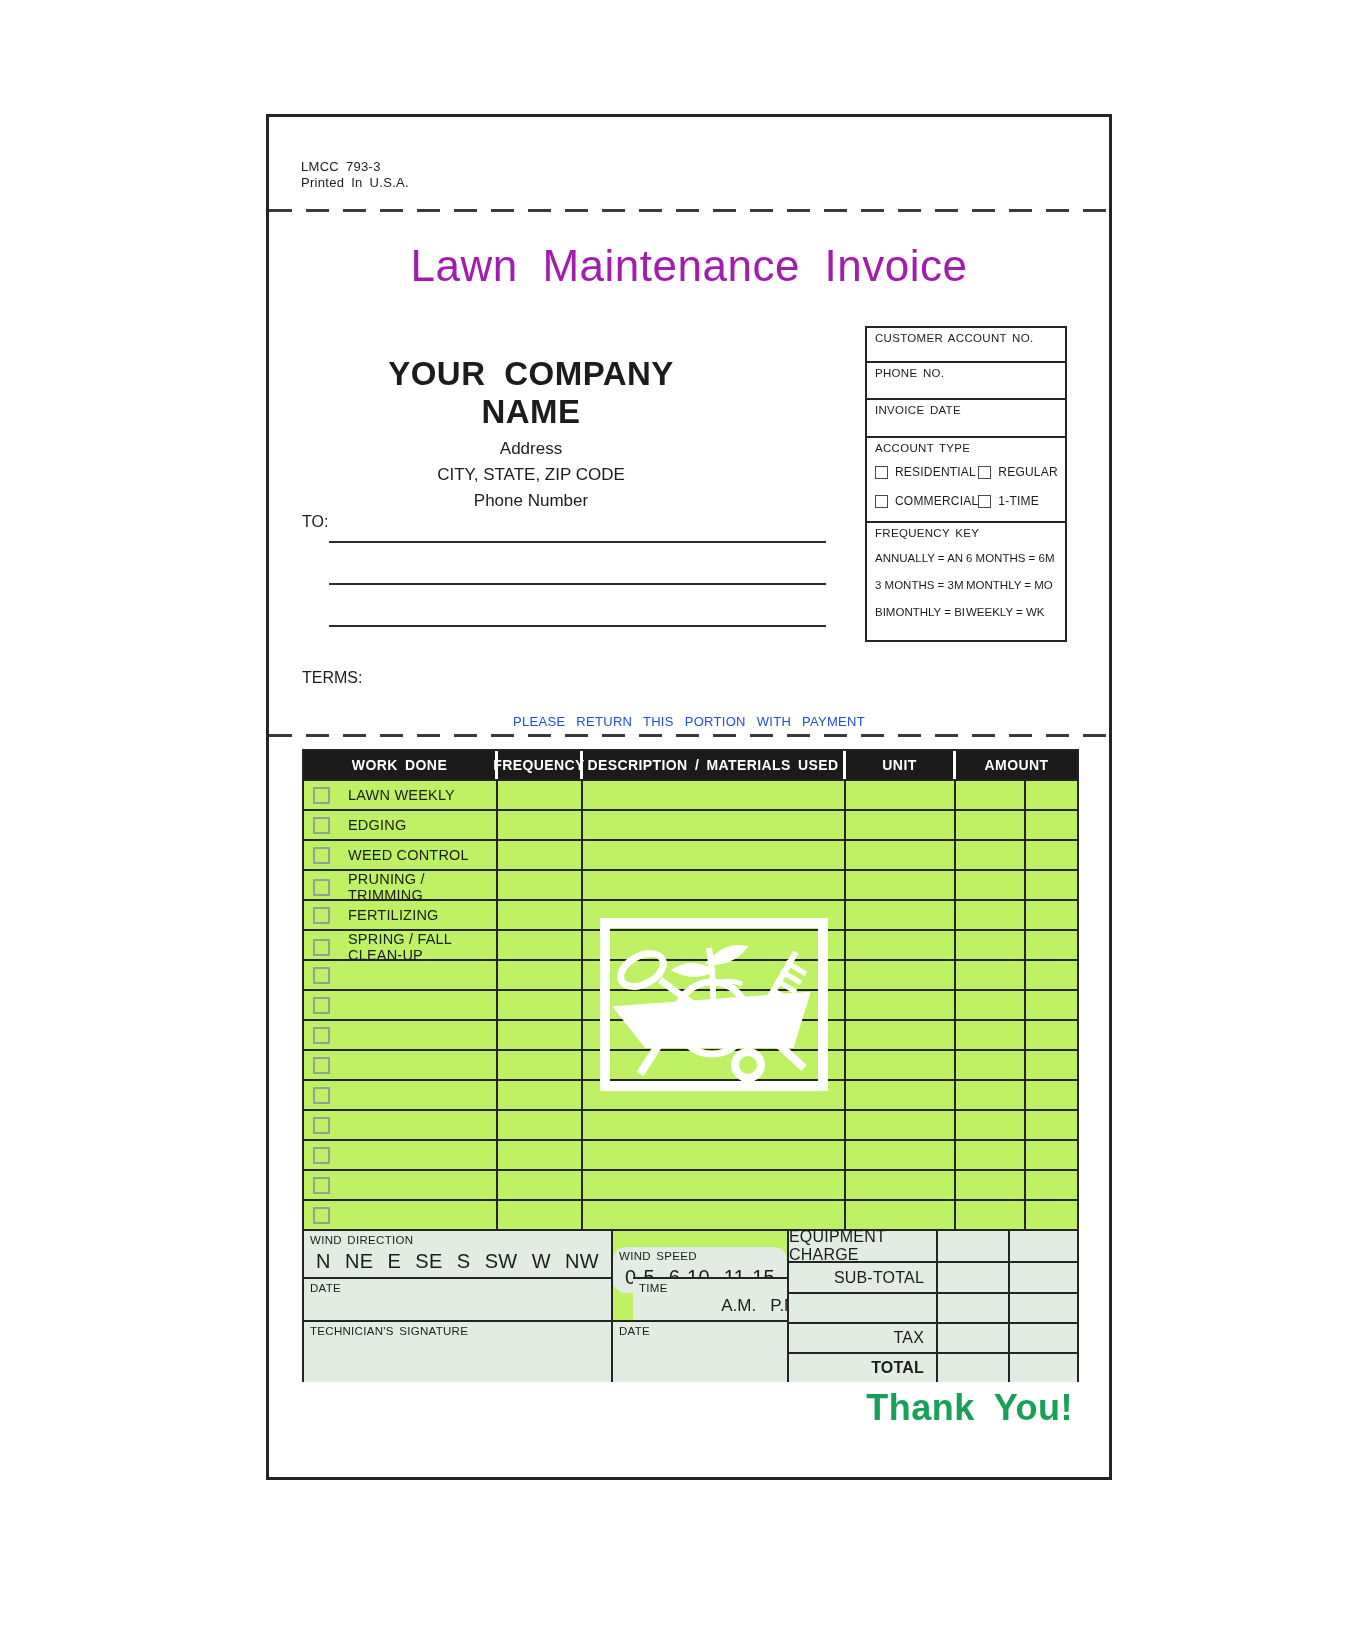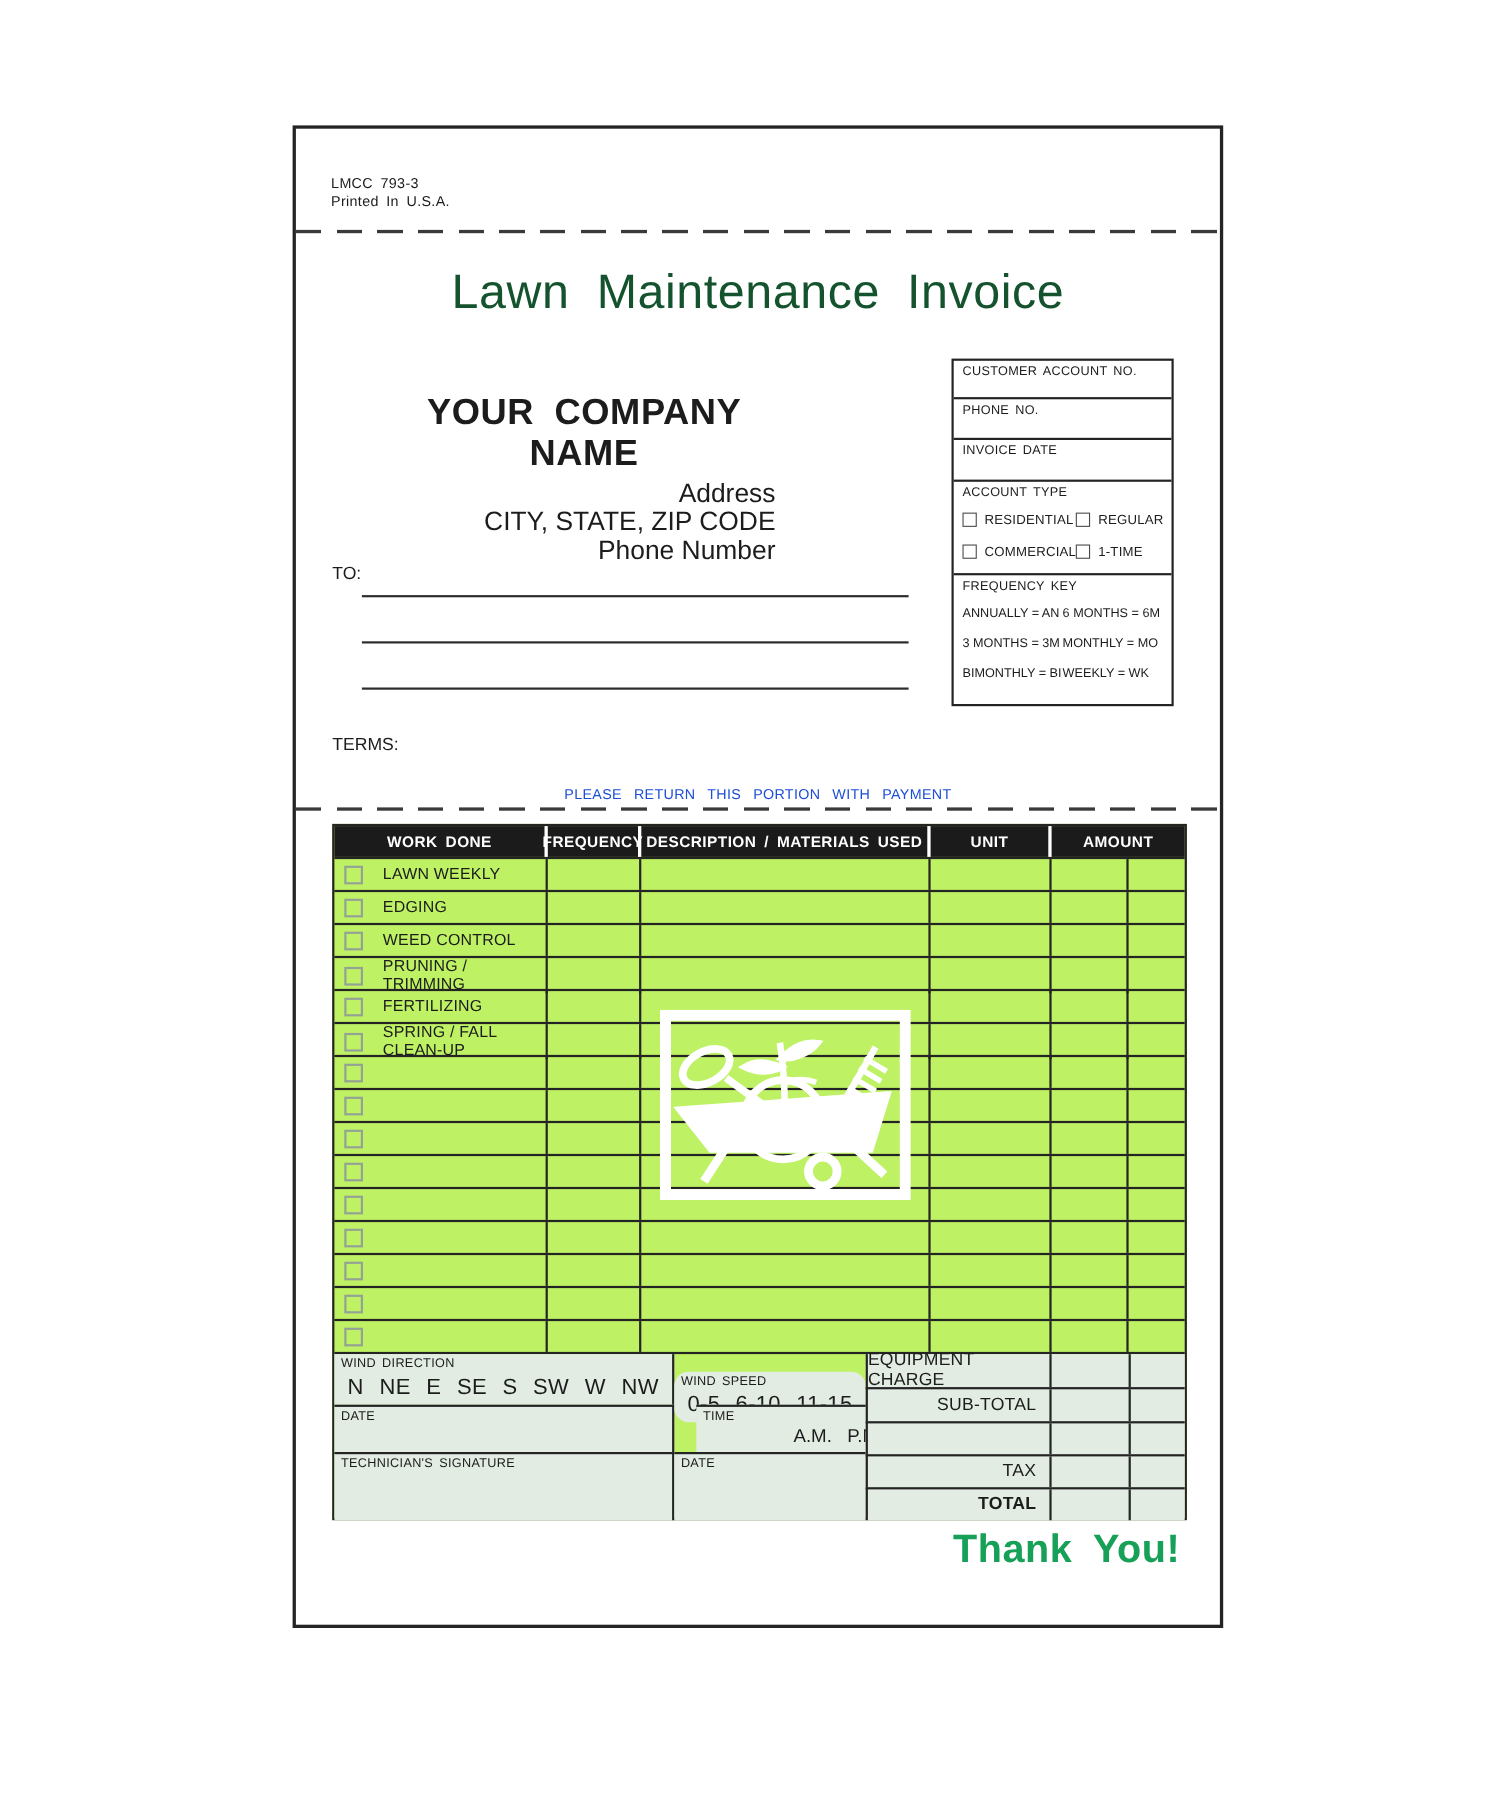--- a/index.html
+++ b/index.html
@@ -10,24 +10,24 @@
   }
   .sheet {
     position: absolute; left: 266px; top: 114px; width: 846px; height: 1366px;
     border: 3px solid #242424; background: #fff;
   }
   .form-code { position: absolute; left: 32px; top: 42px; font-size: 13px; line-height: 16px; letter-spacing: .3px; word-spacing: 3px; }
   .perf { position: absolute; left: 0; width: 100%; height: 3px;
     background: repeating-linear-gradient(90deg, #3a3a3a 0 23px, transparent 23px 37px); }
   .perf1 { top: 92px; } .perf2 { top: 617px; }
   .main-title { position: absolute; top: 124px; left: 0; width: 100%; text-align: center;
-    font-size: 44px; color: #14532d; word-spacing: 12px; letter-spacing: .5px; }
+    font-size: 44px; color: #a21caf; word-spacing: 12px; letter-spacing: .5px; }
   .company { position: absolute; left: 88px; top: 238px; width: 348px; text-align: center; }
   .company-name { font-size: 33px; font-weight: bold; word-spacing: 9px; letter-spacing: .5px; margin-bottom: 5px; }
-  .company-line { font-size: 24px; line-height: 26px; text-align: right; }
+  .company-line { font-size: 17px; line-height: 26px; }
   .to-label { position: absolute; left: 33px; top: 396px; font-size: 16px; }
   .to-line { position: absolute; left: 60px; width: 497px; height: 2px; background: #2c2c2c; }
   .terms-label { position: absolute; left: 33px; top: 552px; font-size: 16px; }
   .return-notice { position: absolute; top: 597px; left: 0; width: 100%; text-align: center;
     font-size: 13px; word-spacing: 7px; letter-spacing: .3px; color: #1d4ed8; }
 
   
   .account-box { position: absolute; left: 596px; top: 209px; width: 202px; height: 316px;
     border: 2px solid #242424; background: #fff; }
   .ab-cell { border-bottom: 2px solid #242424; padding: 4px 8px; }
@@ -64,21 +64,21 @@
   .wind-dir   { left: 0; top: 0; width: 309px; height: 46px; border-right: 2px solid #242424; }
   .date-l     { left: 0; top: 46px; width: 309px; height: 43px; border-top: 2px solid #242424; border-right: 2px solid #242424; }
   .tech-sig   { left: 0; top: 89px; width: 309px; height: 62px; border-top: 2px solid #242424; border-right: 2px solid #242424; }
   .wind-spd   { left: 309px; top: 16px; width: 174px; height: 46px; border-radius: 13px; }
   .time-c     { left: 309px; top: 46px; width: 176px; height: 43px; border-top: 2px solid #242424; margin-left: 20px; }
   .date-r     { left: 309px; top: 89px; width: 174px; height: 62px; border-top: 2px solid #242424; }
   .vals { display: flex; justify-content: space-between; font-size: 20px; padding: 1px 12px 0; letter-spacing: .3px; }
   .ampm { position: absolute; right: 6px; bottom: 4px; font-size: 17px; display: flex; gap: 14px; }
   .charge-row { position: absolute; left: 483px; width: 290px; height: 30px; display: flex; border-left: 2px solid #242424; border-top: 2px solid #242424; background: #e2ece3; }
   .charge-row.first { border-top: none; }
-  .charge-label { width: 165px; display: flex; align-items: center; justify-content: flex-end; padding-right: 12px; font-size: 16px; letter-spacing: .2px; }
+  .charge-label { width: 147px; display: flex; align-items: center; justify-content: flex-end; padding-right: 12px; font-size: 16px; letter-spacing: .2px; }
   .charge-unit { width: 72px; border-left: 2px solid #242424; }
   .charge-amt { flex: 1; border-left: 2px solid #242424; }
   .bold { font-weight: bold; padding-left: 42px; }
 
   .thankyou { position: absolute; top: 1270px; right: 36px; font-size: 36px; font-weight: bold;
     color: #17a057; word-spacing: 9px; letter-spacing: .5px; }
 </style>
 </head>
 <body>
 

